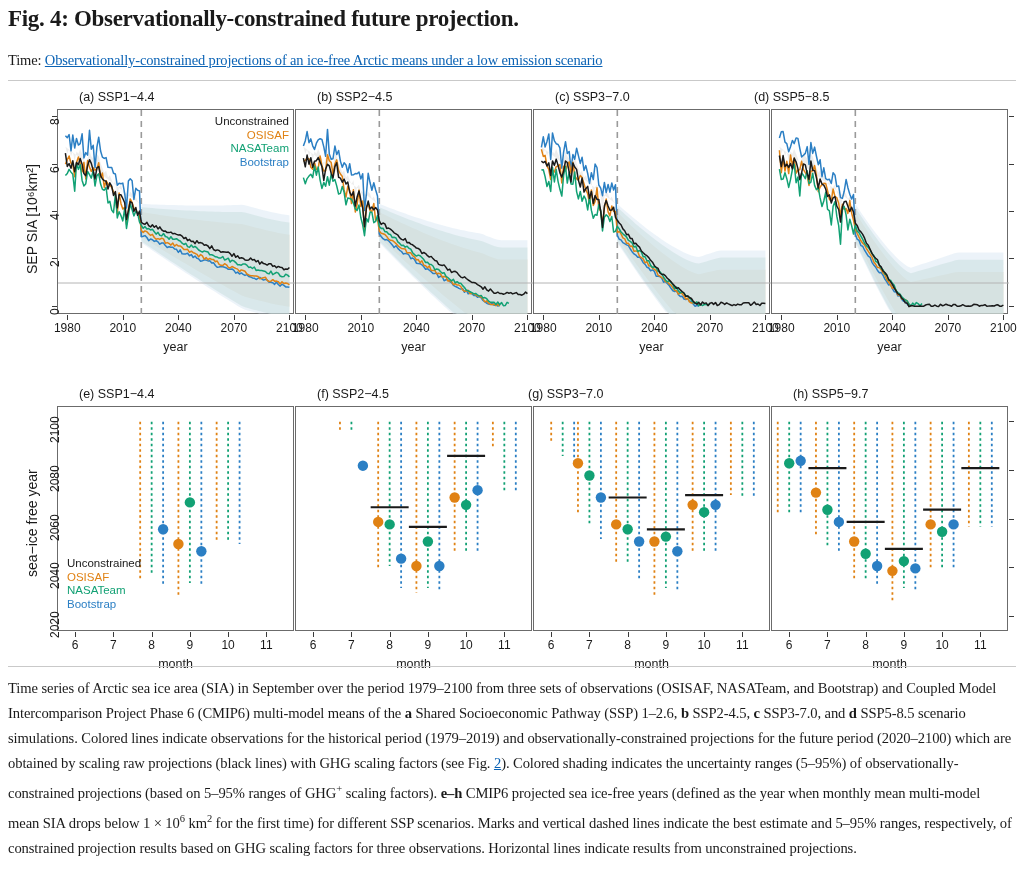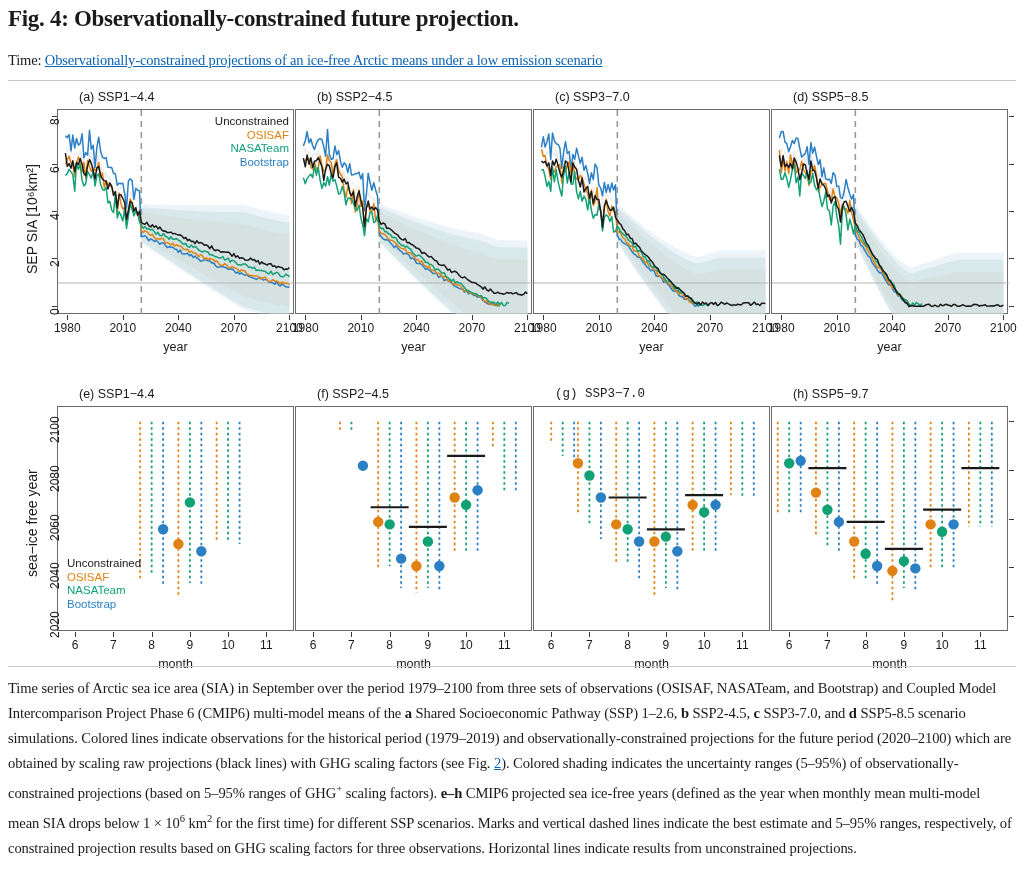--- a/index.html
+++ b/index.html
@@ -141,21 +141,21 @@
     <div class="ticklab" style="left: 527.258px; top: 237px; width: 32px; text-align: center;">1980</div>
     <div class="tickmark" style="left: 598.805px; top: 231px; width: 1px; height: 5px;"></div>
     <div class="ticklab" style="left: 582.805px; top: 237px; width: 32px; text-align: center;">2010</div>
     <div class="tickmark" style="left: 654.352px; top: 231px; width: 1px; height: 5px;"></div>
     <div class="ticklab" style="left: 638.352px; top: 237px; width: 32px; text-align: center;">2040</div>
     <div class="tickmark" style="left: 709.898px; top: 231px; width: 1px; height: 5px;"></div>
     <div class="ticklab" style="left: 693.898px; top: 237px; width: 32px; text-align: center;">2070</div>
     <div class="tickmark" style="left: 765.445px; top: 231px; width: 1px; height: 5px;"></div>
     <div class="ticklab" style="left: 749.445px; top: 237px; width: 32px; text-align: center;">2100</div>
     <div class="axlabel" style="left: 533px; top: 256px; width: 237px;">year</div>
-    <div class="ptitle" style="left: 793px; top: 6px;">(d) SSP5−8.5</div>
+    <div class="ptitle" style="left: 754px; top: 6px;">(d) SSP5−8.5</div>
     <div class="frame" style="left: 771px; top: 25px; width: 237px; height: 205px;"></div>
     <svg width="237" height="205" style="position:absolute;left:772px;top:26px;">
       <path d="M83.3 102.0 L87.0 108.0 L90.7 113.9 L94.4 119.6 L98.1 125.2 L101.8 130.7 L105.5 135.9 L109.2 141.1 L112.9 146.0 L116.6 150.8 L120.4 155.3 L124.1 159.5 L127.8 163.5 L131.5 167.0 L135.2 170.1 L138.9 172.0 L142.6 171.2 L146.3 170.4 L150.0 169.6 L153.7 168.8 L157.4 168.0 L161.1 167.2 L164.8 166.3 L168.5 165.5 L172.2 164.7 L175.9 163.9 L179.6 163.1 L183.3 162.3 L187.0 161.9 L190.7 161.9 L194.4 161.9 L198.1 161.9 L201.8 161.9 L205.5 161.9 L209.2 161.9 L212.9 161.9 L216.6 161.9 L220.3 161.9 L224.0 161.9 L227.7 161.9 L231.4 161.9 L231.4 203.8 L227.7 203.8 L224.0 203.8 L220.3 203.8 L216.6 203.8 L212.9 203.8 L209.2 203.8 L205.5 203.8 L201.8 203.8 L198.1 203.8 L194.4 203.8 L190.7 203.8 L187.0 203.8 L183.3 203.8 L179.6 203.8 L175.9 203.8 L172.2 203.8 L168.5 203.8 L164.8 203.8 L161.1 203.8 L157.4 203.8 L153.7 203.8 L150.0 203.8 L146.3 203.8 L142.6 203.8 L138.9 203.8 L135.2 203.8 L131.5 203.8 L127.8 203.8 L124.1 203.2 L120.4 197.2 L116.6 191.0 L112.9 184.5 L109.2 177.9 L105.5 171.0 L101.8 164.0 L98.1 156.8 L94.4 149.5 L90.7 142.1 L87.0 134.5 L83.3 126.8 Z" fill="#e0c9a8" opacity="0.5" stroke="none"></path>
       <path d="M83.3 97.2 L87.0 102.9 L90.7 108.5 L94.4 114.0 L98.1 119.3 L101.8 124.5 L105.5 129.5 L109.2 134.4 L112.9 139.1 L116.6 143.5 L120.4 147.8 L124.1 151.8 L127.8 155.5 L131.5 158.8 L135.2 161.5 L138.9 163.2 L142.6 162.2 L146.3 161.1 L150.0 160.0 L153.7 158.9 L157.4 157.9 L161.1 156.8 L164.8 155.7 L168.5 154.6 L172.2 153.6 L175.9 152.5 L179.6 151.4 L183.3 150.3 L187.0 149.8 L190.7 149.8 L194.4 149.8 L198.1 149.8 L201.8 149.8 L205.5 149.8 L209.2 149.8 L212.9 149.8 L216.6 149.8 L220.3 149.8 L224.0 149.8 L227.7 149.8 L231.4 149.8 L231.4 203.8 L227.7 203.8 L224.0 203.8 L220.3 203.8 L216.6 203.8 L212.9 203.8 L209.2 203.8 L205.5 203.8 L201.8 203.8 L198.1 203.8 L194.4 203.8 L190.7 203.8 L187.0 203.8 L183.3 203.8 L179.6 203.8 L175.9 203.8 L172.2 203.8 L168.5 203.8 L164.8 203.8 L161.1 203.8 L157.4 203.8 L153.7 203.8 L150.0 203.8 L146.3 203.8 L142.6 203.8 L138.9 203.8 L135.2 203.8 L131.5 203.8 L127.8 203.8 L124.1 203.8 L120.4 203.8 L116.6 197.4 L112.9 190.7 L109.2 183.8 L105.5 176.8 L101.8 169.5 L98.1 162.1 L94.4 154.6 L90.7 146.9 L87.0 139.1 L83.3 131.2 Z" fill="#cfe3dc" opacity="0.62" stroke="none"></path>
       <path d="M83.3 93.8 L87.0 99.4 L90.7 104.9 L94.4 110.2 L98.1 115.4 L101.8 120.4 L105.5 125.3 L109.2 130.1 L112.9 134.6 L116.6 138.9 L120.4 143.0 L124.1 146.9 L127.8 150.4 L131.5 153.6 L135.2 156.2 L138.9 157.8 L142.6 156.5 L146.3 155.3 L150.0 154.1 L153.7 152.9 L157.4 151.7 L161.1 150.4 L164.8 149.2 L168.5 148.0 L172.2 146.8 L175.9 145.5 L179.6 144.3 L183.3 143.1 L187.0 142.5 L190.7 142.5 L194.4 142.5 L198.1 142.5 L201.8 142.5 L205.5 142.5 L209.2 142.5 L212.9 142.5 L216.6 142.5 L220.3 142.5 L224.0 142.5 L227.7 142.5 L231.4 142.5 L231.4 203.8 L227.7 203.8 L224.0 203.8 L220.3 203.8 L216.6 203.8 L212.9 203.8 L209.2 203.8 L205.5 203.8 L201.8 203.8 L198.1 203.8 L194.4 203.8 L190.7 203.8 L187.0 203.8 L183.3 203.8 L179.6 203.8 L175.9 203.8 L172.2 203.8 L168.5 203.8 L164.8 203.8 L161.1 203.8 L157.4 203.8 L153.7 203.8 L150.0 203.8 L146.3 203.8 L142.6 203.8 L138.9 203.8 L135.2 203.8 L131.5 203.8 L127.8 203.8 L124.1 203.8 L120.4 203.8 L116.6 199.3 L112.9 192.5 L109.2 185.6 L105.5 178.5 L101.8 171.2 L98.1 163.8 L94.4 156.2 L90.7 148.5 L87.0 140.7 L83.3 132.7 Z" fill="#cddfee" opacity="0.38" stroke="none"></path>
       <path d="M7.4 36.7 L9.3 43.8 L11.1 39.1 L13.0 46.2 L14.8 41.5 L16.7 51.0 L18.5 41.5 L20.4 43.8 L22.2 39.1 L24.1 43.8 L25.9 48.6 L27.8 55.7 L29.6 48.6 L31.5 41.5 L33.3 46.2 L35.2 48.6 L37.0 58.1 L38.9 43.8 L40.7 46.2 L42.6 53.3 L44.4 58.1 L46.3 62.8 L48.1 60.4 L50.0 67.5 L51.8 65.2 L53.7 69.9 L55.5 74.7 L57.4 69.9 L59.3 86.5 L61.1 77.0 L63.0 74.7 L64.8 81.8 L66.7 86.5 L68.5 103.1 L70.4 86.5 L72.2 81.8 L74.1 84.1 L75.9 88.9 L77.8 86.5 L79.6 91.2 L81.5 93.6 L83.3 NaN L83.3 NaN L81.5 114.9 L79.6 112.6 L77.8 107.8 L75.9 110.2 L74.1 105.5 L72.2 103.1 L70.4 107.8 L68.5 124.4 L66.7 107.8 L64.8 103.1 L63.0 96.0 L61.1 98.4 L59.3 107.8 L57.4 91.2 L55.5 96.0 L53.7 91.2 L51.8 86.5 L50.0 88.9 L48.1 81.8 L46.3 84.1 L44.4 79.4 L42.6 74.7 L40.7 67.5 L38.9 65.2 L37.0 79.4 L35.2 69.9 L33.3 67.5 L31.5 62.8 L29.6 69.9 L27.8 77.0 L25.9 69.9 L24.1 65.2 L22.2 60.4 L20.4 65.2 L18.5 62.8 L16.7 72.3 L14.8 62.8 L13.0 67.5 L11.1 60.4 L9.3 65.2 L7.4 58.1 Z" fill="#d8d8d8" opacity="0.45" stroke="none"></path>
       <line x1="0" y1="173.0057803468208" x2="237" y2="173.0057803468208" stroke="#b4b4b4" stroke-width="1"></line>
       <line x1="83.3203125" y1="0" x2="83.3203125" y2="205" stroke="#9a9a9a" stroke-width="1.6" stroke-dasharray="6 5"></line>
       <path d="M7.4 28.0 L9.3 21.8 L11.1 21.6 L13.0 32.2 L14.8 33.6 L16.7 41.8 L18.5 36.8 L20.4 30.4 L22.2 33.6 L24.1 27.9 L25.9 28.4 L27.8 38.4 L29.6 46.9 L31.5 45.2 L33.3 43.4 L35.2 36.6 L37.0 54.5 L38.9 32.6 L40.7 43.4 L42.6 37.1 L44.4 46.0 L46.3 54.7 L48.1 49.7 L50.0 66.7 L51.8 57.8 L53.7 68.6 L55.5 69.8 L57.4 69.2 L59.3 73.5 L61.1 62.7 L63.0 65.1 L64.8 76.6 L66.7 76.0 L68.5 87.6 L70.4 88.4 L72.2 81.3 L74.1 69.5 L75.9 77.7 L77.8 84.3 L79.6 89.1 L81.5 84.5 L83.3 124.2 L85.2 129.2 L87.0 130.3 L88.9 135.6 L90.7 136.2 L92.6 140.2 L94.4 143.2 L96.3 146.2 L98.1 147.3 L100.0 152.3 L101.8 155.1 L103.7 157.2 L105.5 160.5 L107.4 162.8 L109.2 162.6 L111.1 165.4 L112.9 169.1 L114.8 171.8 L116.6 175.0 L118.5 174.4 L120.4 178.6 L122.2 181.7 L124.1 181.9 L125.9 186.0 L127.8 185.2 L129.6 189.2 L131.5 191.3 L133.3 191.0 L135.2 194.1 L137.0 196.2 L138.9 195.1" fill="none" stroke="#2b7fc4" stroke-width="1.5" stroke-linejoin="round"></path>
       <path d="M7.4 40.3 L9.3 62.7 L11.1 48.3 L13.0 61.1 L14.8 51.3 L16.7 63.6 L18.5 44.9 L20.4 55.2 L22.2 48.2 L24.1 63.2 L25.9 60.0 L27.8 59.7 L29.6 51.3 L31.5 59.7 L33.3 62.7 L35.2 65.6 L37.0 75.4 L38.9 60.9 L40.7 60.9 L42.6 55.6 L44.4 65.2 L46.3 81.7 L48.1 76.9 L50.0 74.7 L51.8 73.3 L53.7 73.5 L55.5 80.5 L57.4 89.3 L59.3 91.4 L61.1 78.9 L63.0 86.7 L64.8 87.7 L66.7 93.3 L68.5 105.7 L70.4 94.3 L72.2 99.2 L74.1 98.5 L75.9 103.4 L77.8 90.5 L79.6 103.0 L81.5 110.2 L83.3 119.0 L85.2 123.5 L87.0 127.2 L88.9 130.8 L90.7 133.2 L92.6 134.9 L94.4 138.5 L96.3 141.4 L98.1 144.2 L100.0 147.1 L101.8 152.0 L103.7 154.3 L105.5 157.5 L107.4 157.6 L109.2 159.7 L111.1 163.2 L112.9 165.0 L114.8 169.8 L116.6 172.0 L118.5 174.9 L120.4 178.4 L122.2 177.3 L124.1 180.2 L125.9 185.1 L127.8 184.8 L129.6 188.8 L131.5 189.1 L133.3 189.6 L135.2 191.4 L137.0 194.5 L138.9 196.2" fill="none" stroke="#e08214" stroke-width="1.5" stroke-linejoin="round"></path>
@@ -262,21 +262,21 @@
     <div class="ticklab" style="left: 339.427px; top: 554px; width: 24px; text-align: center;">7</div>
     <div class="tickmark" style="left: 389.653px; top: 548px; width: 1px; height: 5px;"></div>
     <div class="ticklab" style="left: 377.653px; top: 554px; width: 24px; text-align: center;">8</div>
     <div class="tickmark" style="left: 427.879px; top: 548px; width: 1px; height: 5px;"></div>
     <div class="ticklab" style="left: 415.879px; top: 554px; width: 24px; text-align: center;">9</div>
     <div class="tickmark" style="left: 466.105px; top: 548px; width: 1px; height: 5px;"></div>
     <div class="ticklab" style="left: 454.105px; top: 554px; width: 24px; text-align: center;">10</div>
     <div class="tickmark" style="left: 504.331px; top: 548px; width: 1px; height: 5px;"></div>
     <div class="ticklab" style="left: 492.331px; top: 554px; width: 24px; text-align: center;">11</div>
     <div class="axlabel" style="left: 295px; top: 573px; width: 237px;">month</div>
-    <div class="ptitle" style="left: 555px; top: 303px; font-family: Liberation Mono, monospace;">(g) SSP3−7.0</div>
+    <div class="ptitle" style="left: 528px; top: 303px;">(g) SSP3−7.0</div>
     <div class="frame" style="left: 533px; top: 322px; width: 237px; height: 225px;"></div>
     <svg width="237" height="225" style="position:absolute;left:534px;top:323px;">
       <line x1="17.201612903225815" y1="14.673913043478251" x2="17.201612903225815" y2="34.23913043478262" stroke="#e08214" stroke-width="1.8" stroke-dasharray="2.5 3"></line>
       <line x1="28.669354838709676" y1="14.673913043478251" x2="28.669354838709676" y2="48.913043478260875" stroke="#12a174" stroke-width="1.8" stroke-dasharray="2.5 3"></line>
       <line x1="40.13709677419354" y1="14.673913043478251" x2="40.13709677419354" y2="53.80434782608694" stroke="#2b7fc4" stroke-width="1.8" stroke-dasharray="2.5 3"></line>
       <line x1="43.959677419354854" y1="14.673913043478251" x2="43.959677419354854" y2="107.60869565217392" stroke="#e08214" stroke-width="1.8" stroke-dasharray="2.5 3"></line>
       <line x1="55.42741935483871" y1="14.673913043478251" x2="55.42741935483871" y2="117.39130434782608" stroke="#12a174" stroke-width="1.8" stroke-dasharray="2.5 3"></line>
       <line x1="66.89516129032258" y1="14.673913043478251" x2="66.89516129032258" y2="132.06521739130434" stroke="#2b7fc4" stroke-width="1.8" stroke-dasharray="2.5 3"></line>
       <line x1="82.18548387096774" y1="14.673913043478251" x2="82.18548387096774" y2="156.52173913043478" stroke="#e08214" stroke-width="1.8" stroke-dasharray="2.5 3"></line>
       <line x1="93.65322580645162" y1="14.673913043478251" x2="93.65322580645162" y2="156.52173913043478" stroke="#12a174" stroke-width="1.8" stroke-dasharray="2.5 3"></line>

